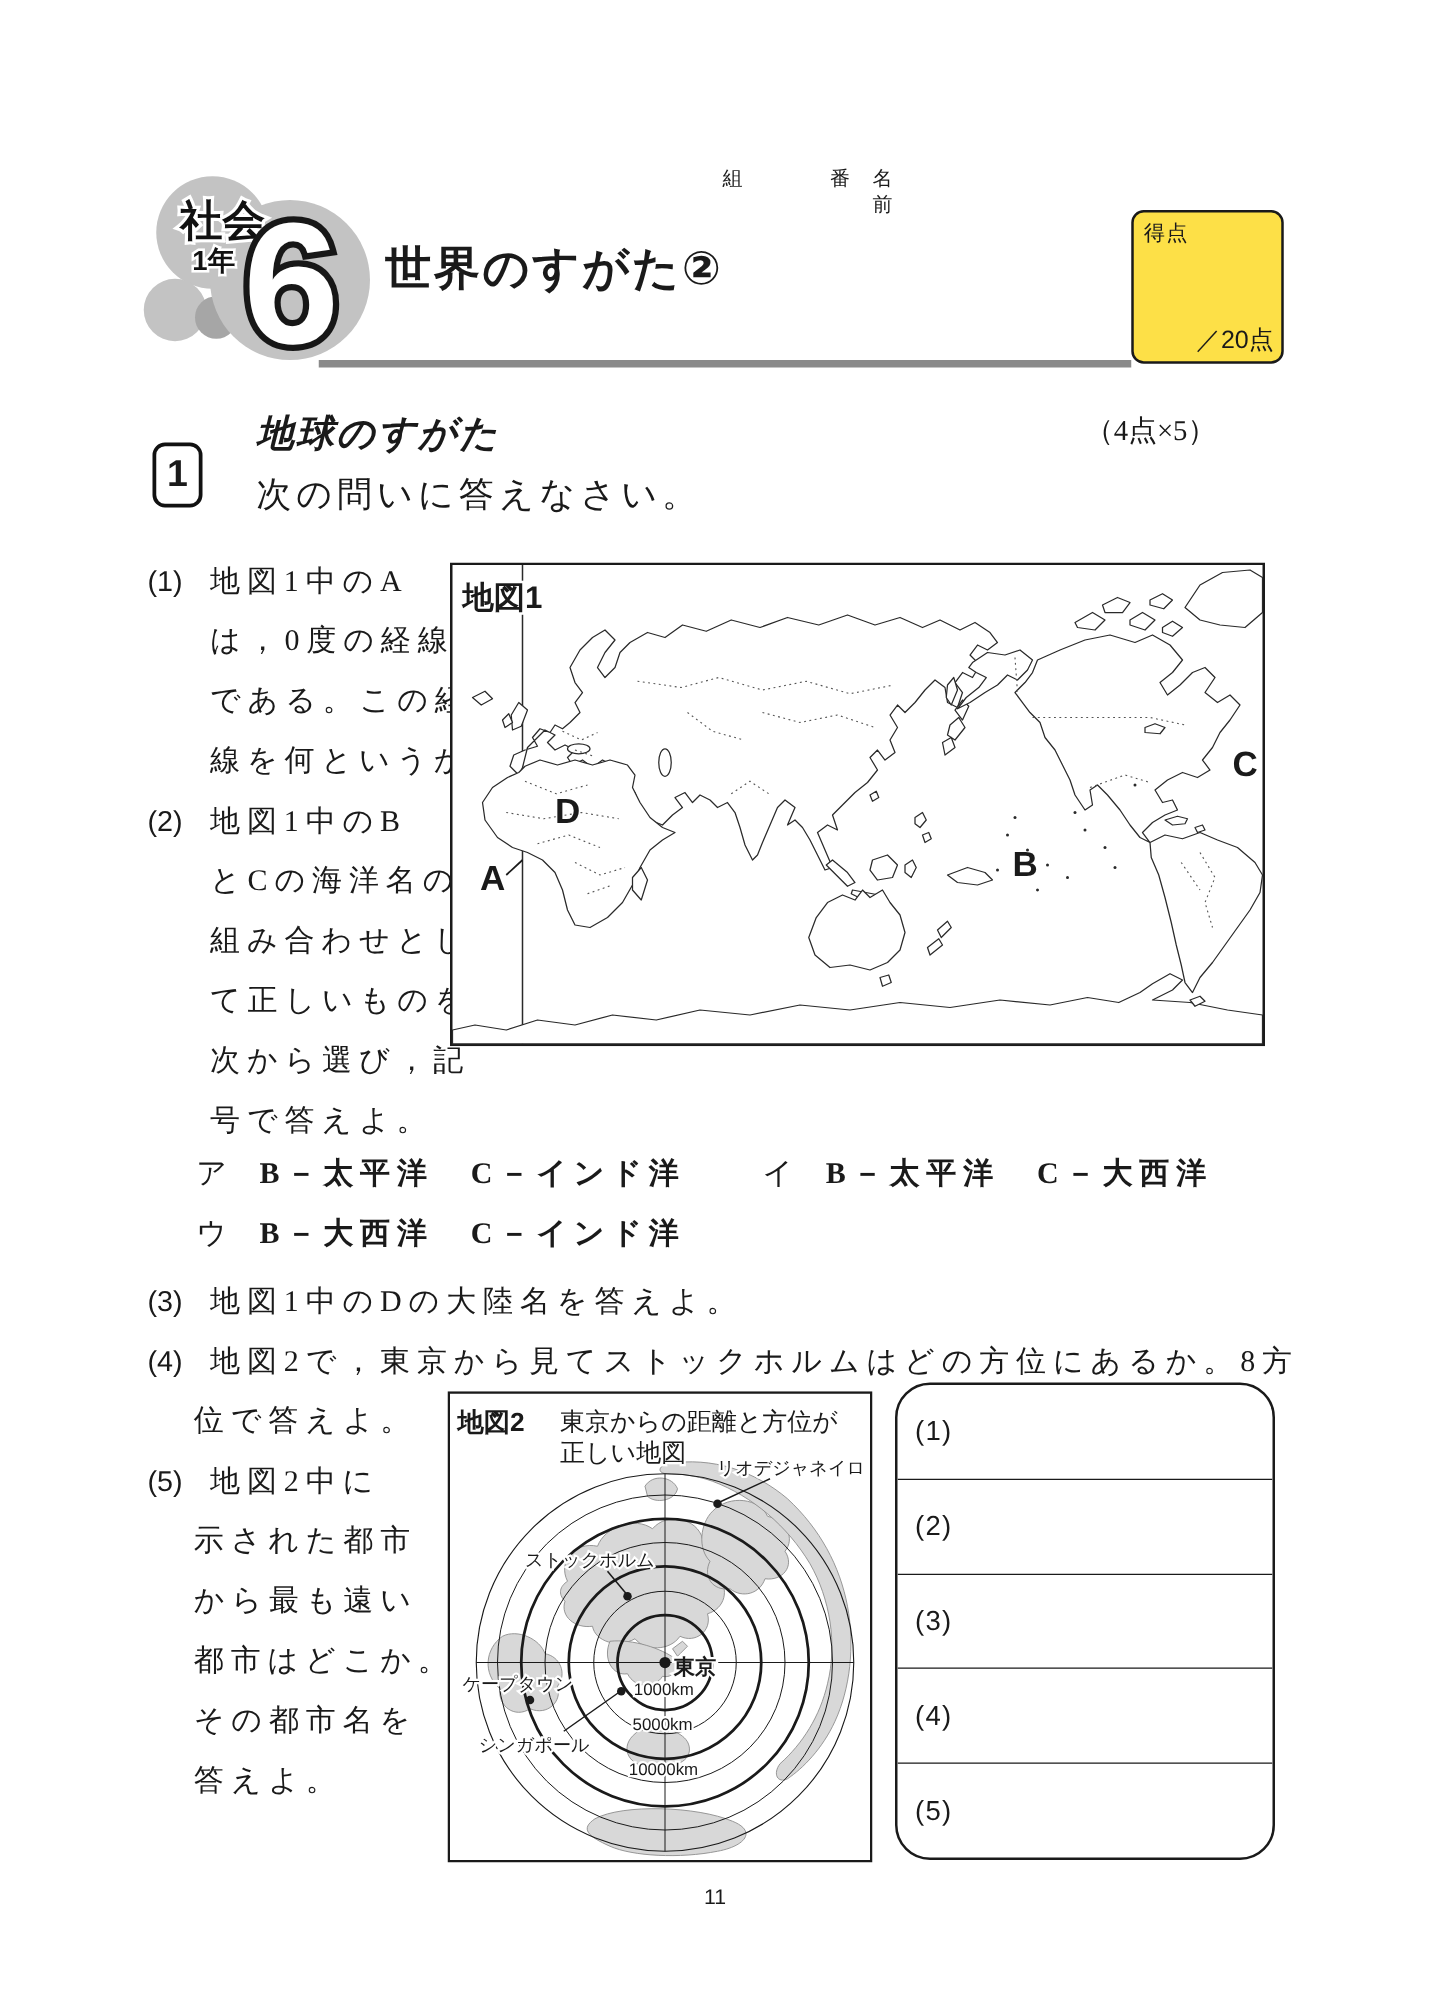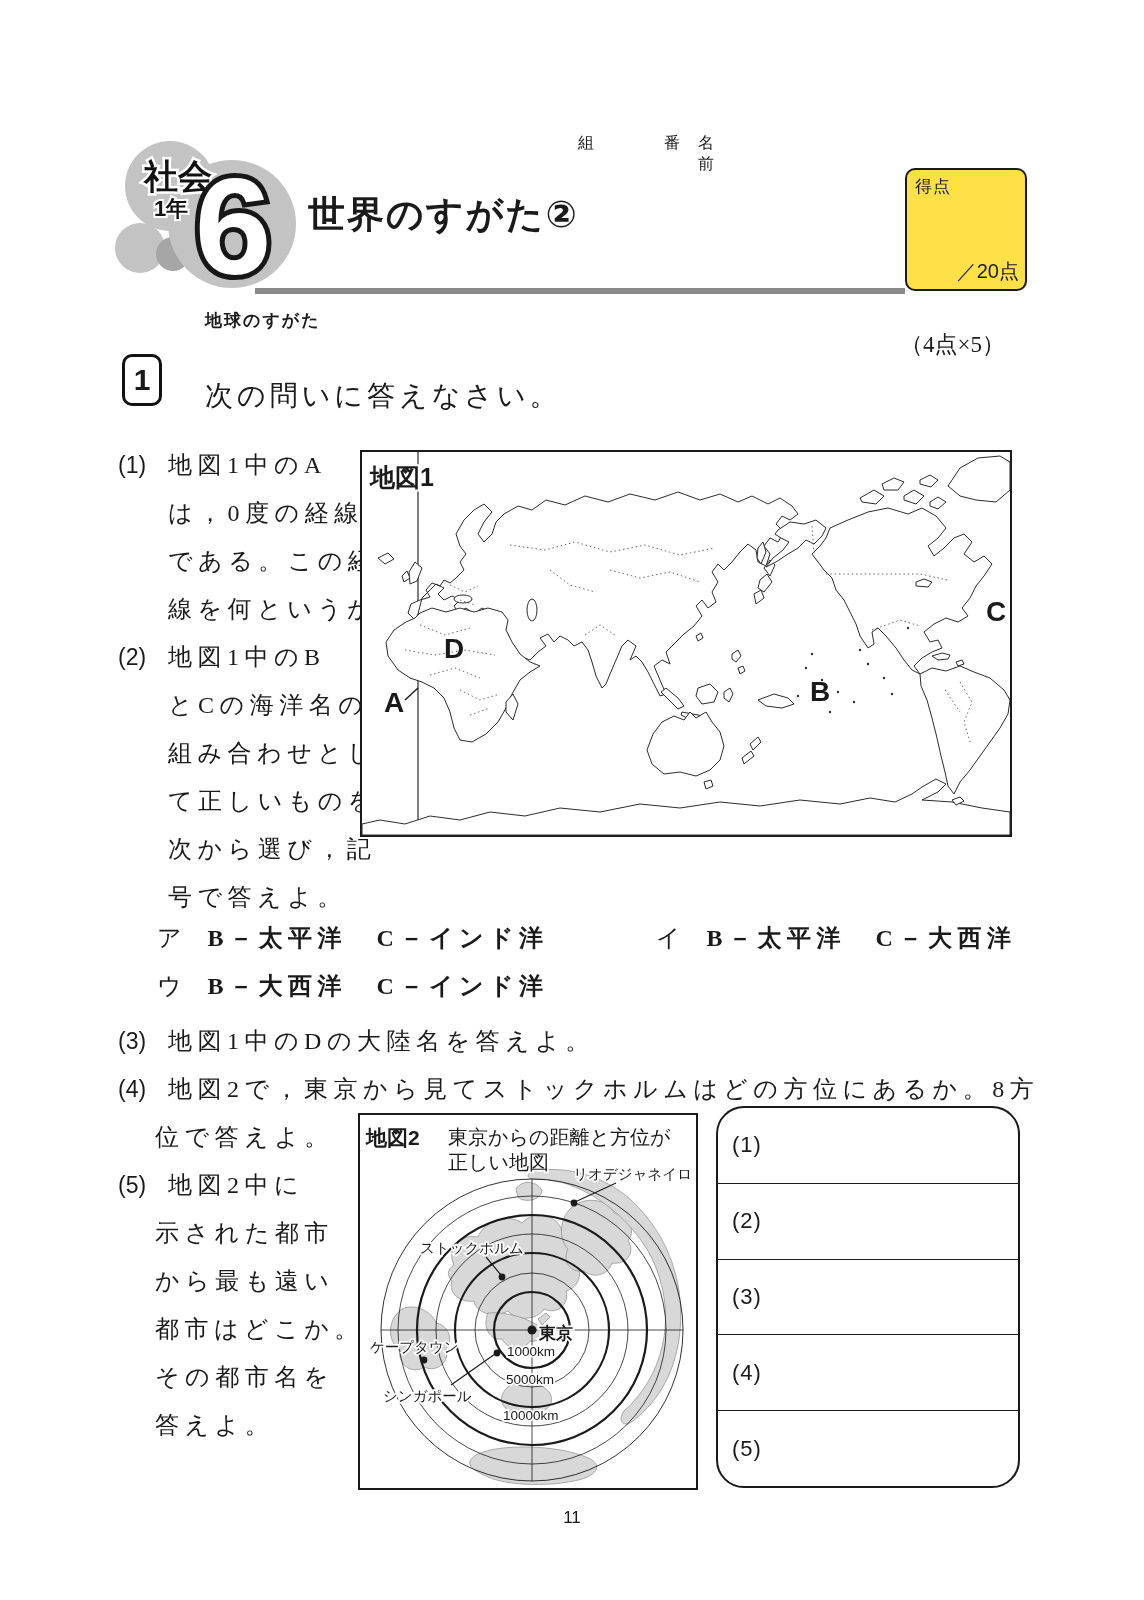--- a/index.html
+++ b/index.html
@@ -14,22 +14,22 @@
   .header-rule{left:255px;top:288px;width:650px;height:6px;background:#8a8a8a;}
   .score-box{left:905px;top:168px;width:122px;height:123px;border:2px solid #1a1a1a;
              border-radius:10px;background:#fde047;box-sizing:border-box;}
   .score-label{position:absolute;left:8px;top:5px;font-size:17px;letter-spacing:1px;}
   .score-max{position:absolute;right:6px;bottom:4px;font-size:20px;}
 
   
   .sec-badge{left:122px;top:354px;width:40px;height:52px;border:3.5px solid #111;
              border-radius:10px;box-sizing:border-box;display:flex;align-items:center;
              justify-content:center;font-size:30px;font-weight:bold;background:#fff;}
-  .sec-subtitle{left:205px;top:309px;font-size:17px;font-weight:600;letter-spacing:2px;}
-  .sec-points{left:900px;top:329px;font-size:23px;font-family:"Liberation Serif",serif;}
+  .sec-subtitle{left:205px;top:327px;font-size:30px;font-weight:600;letter-spacing:2px;font-style:italic;}
+  .sec-points{left:868px;top:329px;font-size:23px;font-family:"Liberation Serif",serif;}
   .sec-instruction{left:205px;top:377px;font-size:28px;letter-spacing:4px;
                    font-family:"Liberation Serif",serif;}
 
   
   .qblock{left:100px;width:1000px;}
   .qline{height:48px;line-height:48px;font-size:24px;letter-spacing:5.5px;
          font-family:"Liberation Serif","DejaVu Serif",serif;white-space:nowrap;}
   .qline .qno{display:inline-block;width:50px;margin-left:18px;letter-spacing:0;
               font-family:"Liberation Sans",sans-serif;font-size:23px;}
   .qline.cont{padding-left:68px;}
@@ -97,21 +97,21 @@
   <div class="qline cont">組み合わせとし</div>
   <div class="qline cont">て正しいものを，</div>
   <div class="qline cont">次から選び，記</div>
   <div class="qline cont">号で答えよ。</div>
 </div>
 
 <div class="abs choice-row" style="top:922px;">
   <div class="citem" style="left:157px;">
     <span class="ckey">ア</span><span class="ctext">B－太平洋　C－インド洋</span>
   </div>
-  <div class="citem" style="left:656px;">
+  <div class="citem" style="left:610px;">
     <span class="ckey">イ</span><span class="ctext">B－太平洋　C－大西洋</span>
   </div>
 </div>
 <div class="abs choice-row" style="top:970px;">
   <div class="citem" style="left:157px;">
     <span class="ckey">ウ</span><span class="ctext">B－大西洋　C－インド洋</span>
   </div>
 </div>
 
 <div class="abs qblock" style="top:1017px;">

